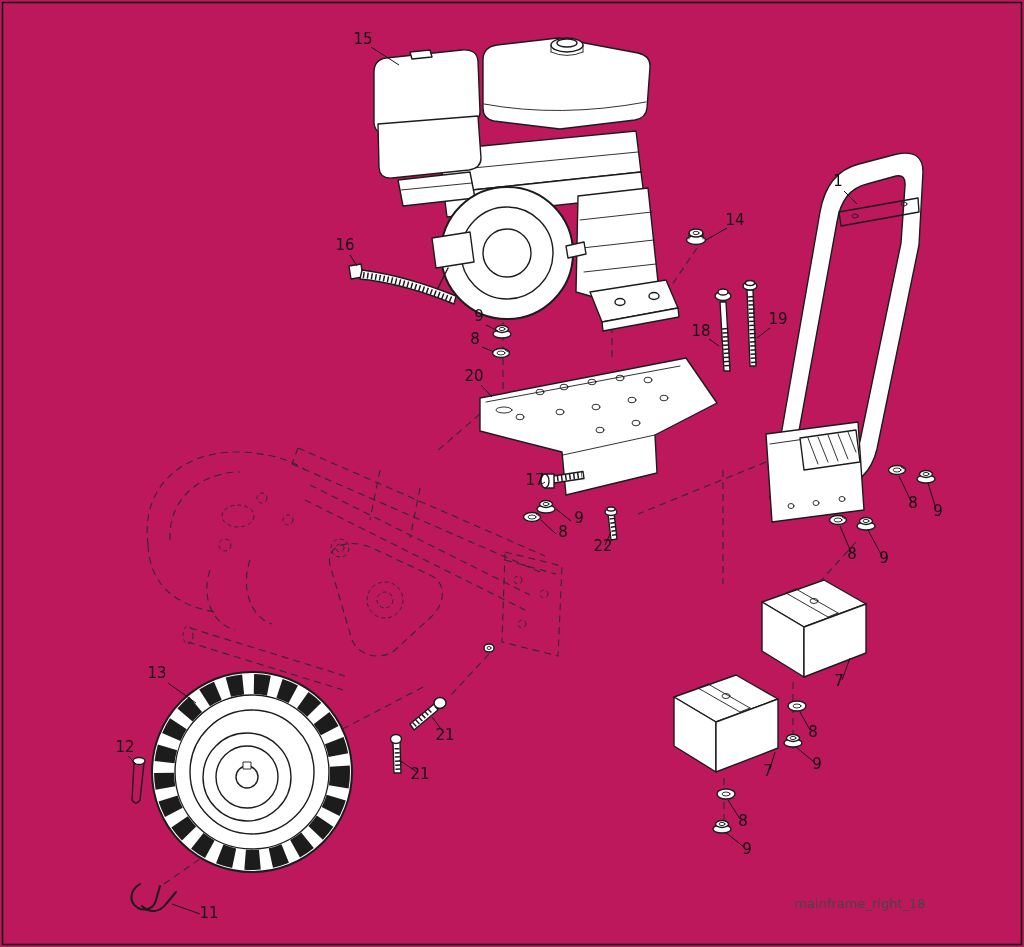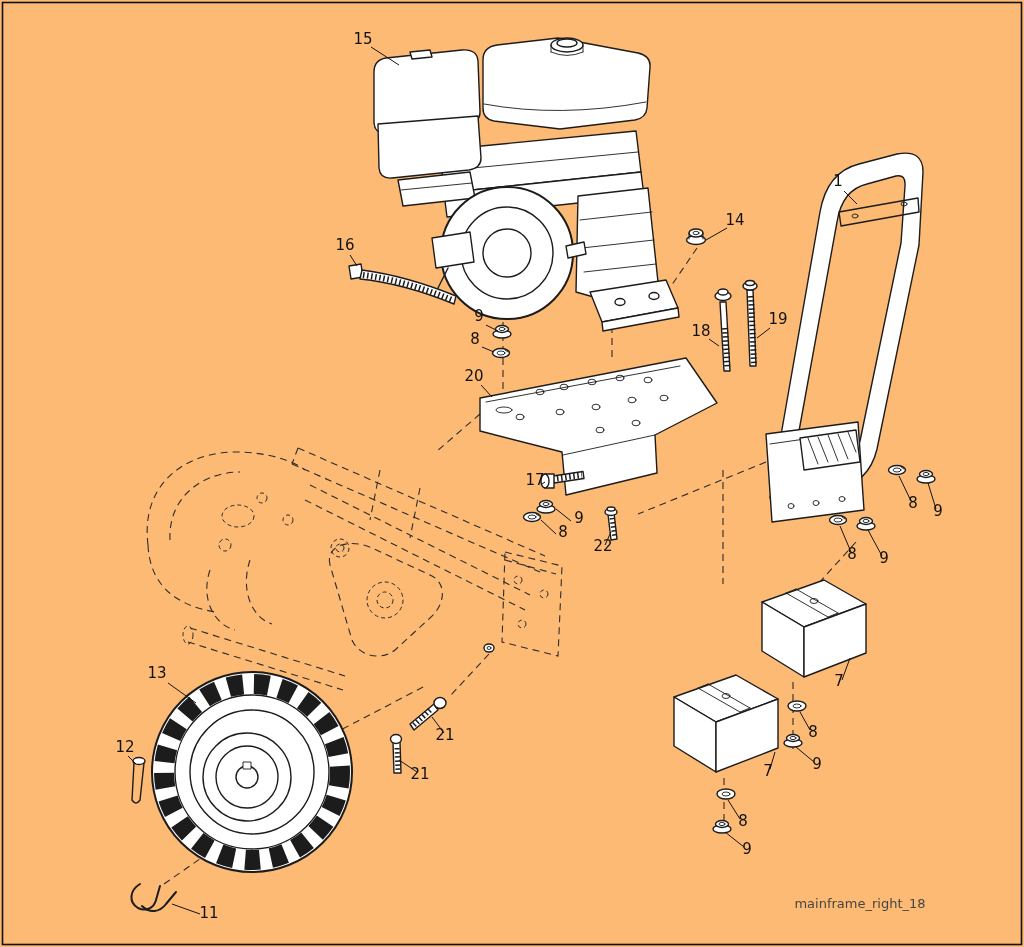--- a/index.html
+++ b/index.html
@@ -1,16 +1,16 @@
 <!DOCTYPE html>
 <html><head>
 <meta charset="utf-8">
 <style>
   html,body{margin:0;padding:0;background:#fff;}
-  .stage{position:relative;width:1024px;height:947px;background:#fdba74;font-family:"DejaVu Sans","Liberation Sans",sans-serif;overflow:hidden;}
+  .stage{position:relative;width:1024px;height:947px;background:#be185d;font-family:"DejaVu Sans","Liberation Sans",sans-serif;overflow:hidden;}
   svg{position:absolute;left:0;top:0;}
   .s  {stroke:#1c1c1c;stroke-width:1.4;fill:none;stroke-linecap:round;stroke-linejoin:round;}
   .sw {stroke:#1c1c1c;stroke-width:1.4;fill:#ffffff;stroke-linejoin:round;}
   .s2 {stroke-width:2;}
   .thin{stroke-width:.9;}
   .dash{stroke:#2c2c2c;stroke-width:1.1;fill:none;stroke-dasharray:7 5;stroke-linecap:butt;}
   .dashsm{stroke:#2c2c2c;stroke-width:1;fill:none;stroke-dasharray:4 3;}
   .thread{stroke:#1c1c1c;fill:none;stroke-dasharray:1.5 2.6;}
   .lugring{stroke:#1c1c1c;fill:none;stroke-width:20;stroke-dasharray:15 11;}
   .leader{stroke:#141414;stroke-width:1;fill:none;}

